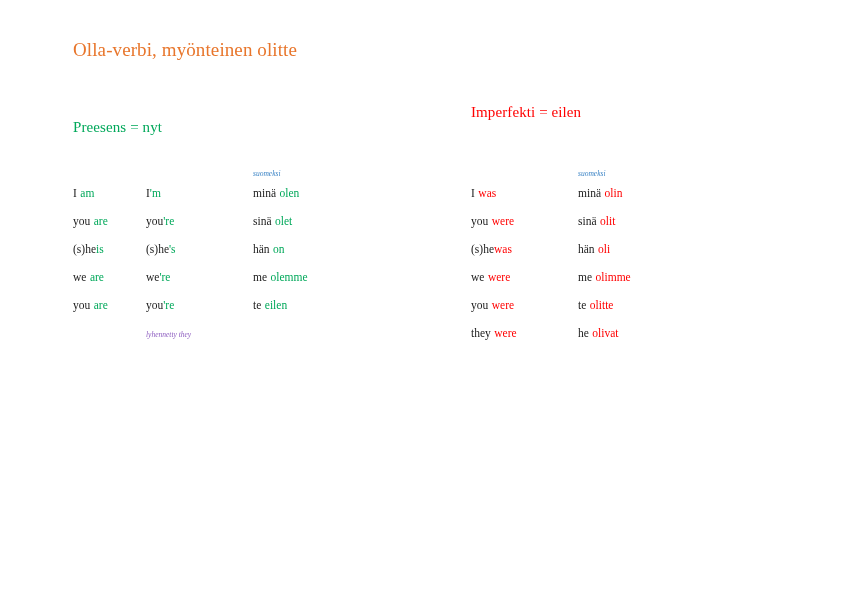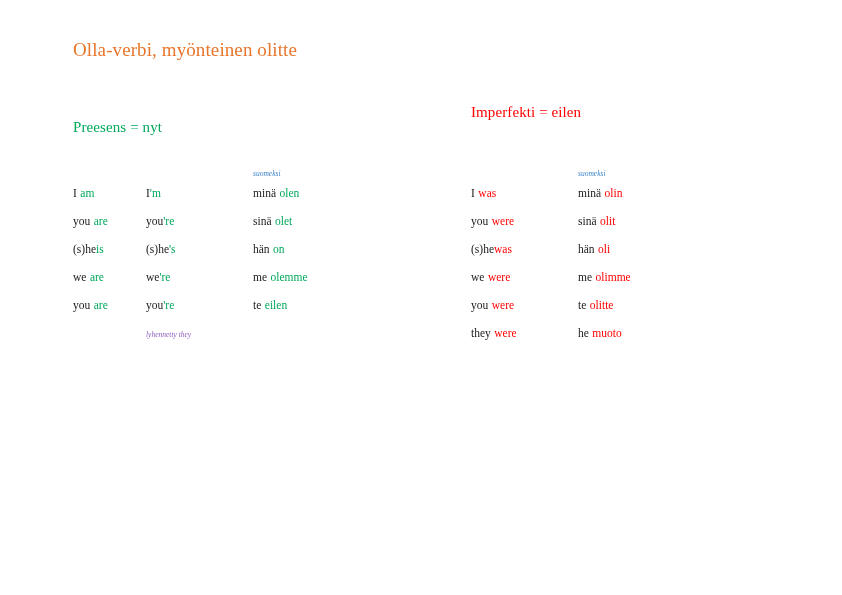--- a/index.html
+++ b/index.html
@@ -205,19 +205,19 @@
           <td class="col-finnish"><span class="pronoun">me</span><span class="sp"></span><span class="verb-past">olimme</span></td>
         </tr>
 
         <tr>
           <td class="col-short"><span class="pronoun">you</span><span class="sp"></span><span class="verb-past">were</span></td>
           <td class="col-finnish"><span class="pronoun">te</span><span class="sp"></span><span class="verb-past">olitte</span></td>
         </tr>
 
         <tr>
           <td class="col-short"><span class="pronoun">they</span><span class="sp"></span><span class="verb-past">were</span></td>
-          <td class="col-finnish"><span class="pronoun">he</span><span class="sp"></span><span class="verb-past">muoto</span></td>
+          <td class="col-finnish"><span class="pronoun">he</span><span class="sp"></span><span class="verb-past">olivat</span></td>
         </tr>
       </tbody>
     </table>
   </div>
 
 </div>
 
 </body></html>

